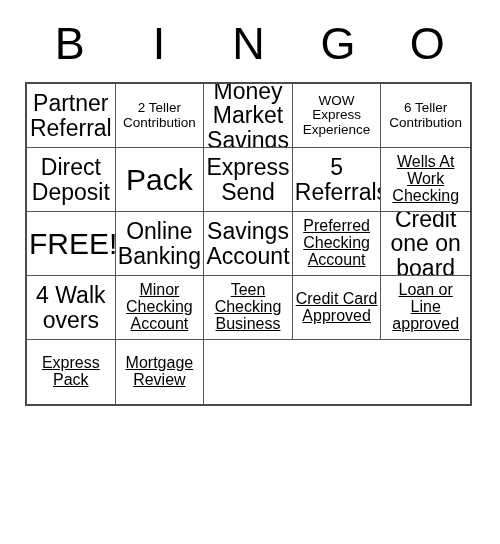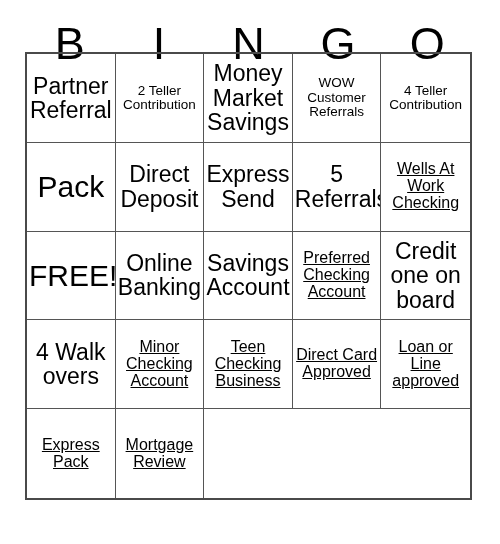--- a/index.html
+++ b/index.html
@@ -40,23 +40,23 @@
     line-height: 48px;
     font-weight: 400;
     letter-spacing: 0;
     font-family: "Liberation Sans", sans-serif;
   }
 
   
   #grid {
     position: absolute;
     left: 25px;
-    top: 52px;
+    top: 82px;
     width: 447px;
-    height: 448px;
+    height: 324px;
     box-sizing: border-box;
     border-top: 2px solid #4a4a4a;
     border-left: 2px solid #4a4a4a;
     border-right: 2px solid #4a4a4a;
     border-bottom: 2px solid #4a4a4a;
     display: grid;
     grid-template-columns: repeat(5, 1fr);
     grid-template-rows: repeat(5, 1fr);
   }
 
@@ -107,31 +107,31 @@
     <div class="cell">
         <span class="cell-text fs-lg">Partner Referral</span>
       </div>
     <div class="cell">
         <span class="cell-text fs-xs">2 Teller Contribution</span>
       </div>
     <div class="cell">
         <span class="cell-text fs-lg">Money Market Savings</span>
       </div>
     <div class="cell">
-        <span class="cell-text fs-xs">WOW Customer Referrals</span>
+        <span class="cell-text fs-xs">WOW Express Experience</span>
       </div>
 
     <div class="cell">
-        <span class="cell-text fs-xs">4 Teller Contribution</span>
+        <span class="cell-text fs-xs">6 Teller Contribution</span>
+      </div>
+    <div class="cell">
+        <span class="cell-text fs-lg">Direct Deposit</span>
       </div>
     <div class="cell">
         <span class="cell-text fs-xl">Pack</span>
-      </div>
-    <div class="cell">
-        <span class="cell-text fs-lg">Direct Deposit</span>
       </div>
     <div class="cell">
         <span class="cell-text fs-lg">Express Send</span>
       </div>
 
     <div class="cell">
         <span class="cell-text fs-lg">5 Referrals</span>
       </div>
     <div class="cell">
         <span class="cell-text fs-md">Wells At Work Checking</span>
@@ -156,21 +156,21 @@
         <span class="cell-text fs-lg">4 Walk overs</span>
       </div>
     <div class="cell">
         <span class="cell-text fs-md">Minor Checking Account</span>
       </div>
     <div class="cell">
         <span class="cell-text fs-md">Teen Checking Business</span>
       </div>
 
     <div class="cell">
-        <span class="cell-text fs-md">Direct Card Approved</span>
+        <span class="cell-text fs-md">Credit Card Approved</span>
       </div>
     <div class="cell">
         <span class="cell-text fs-md">Loan or Line approved</span>
       </div>
     <div class="cell">
         <span class="cell-text fs-md">Express Pack</span>
       </div>
     <div class="cell">
         <span class="cell-text fs-md">Mortgage Review</span>
       </div>

